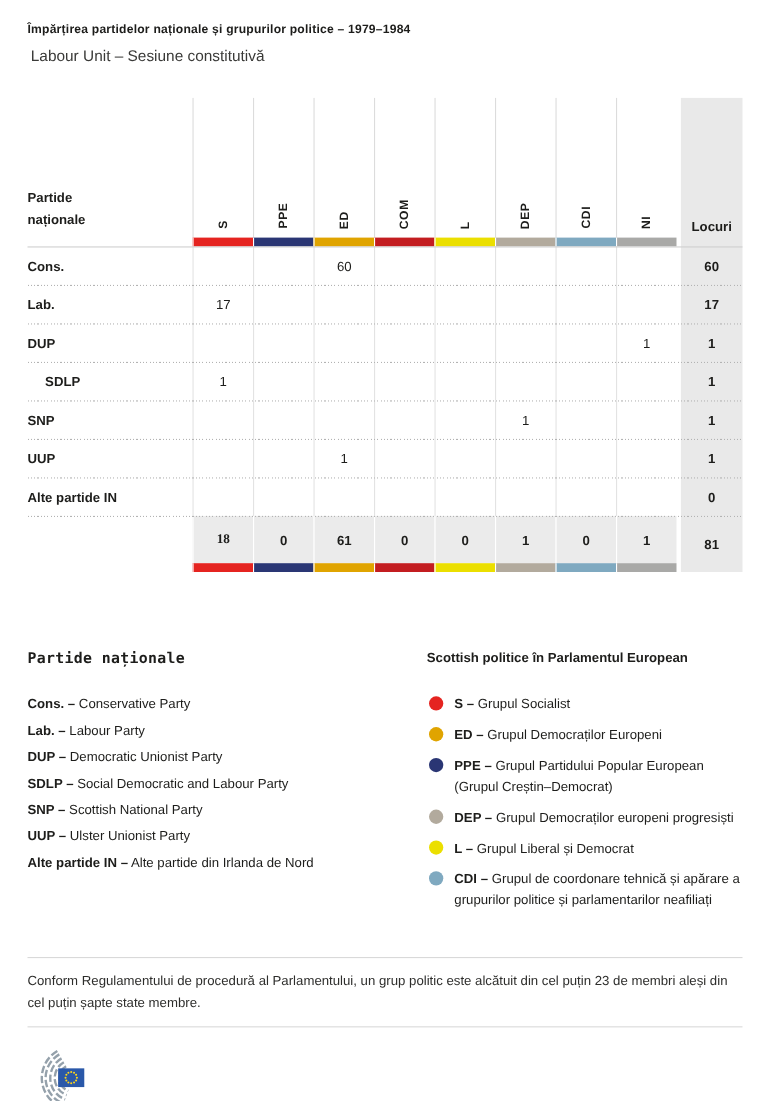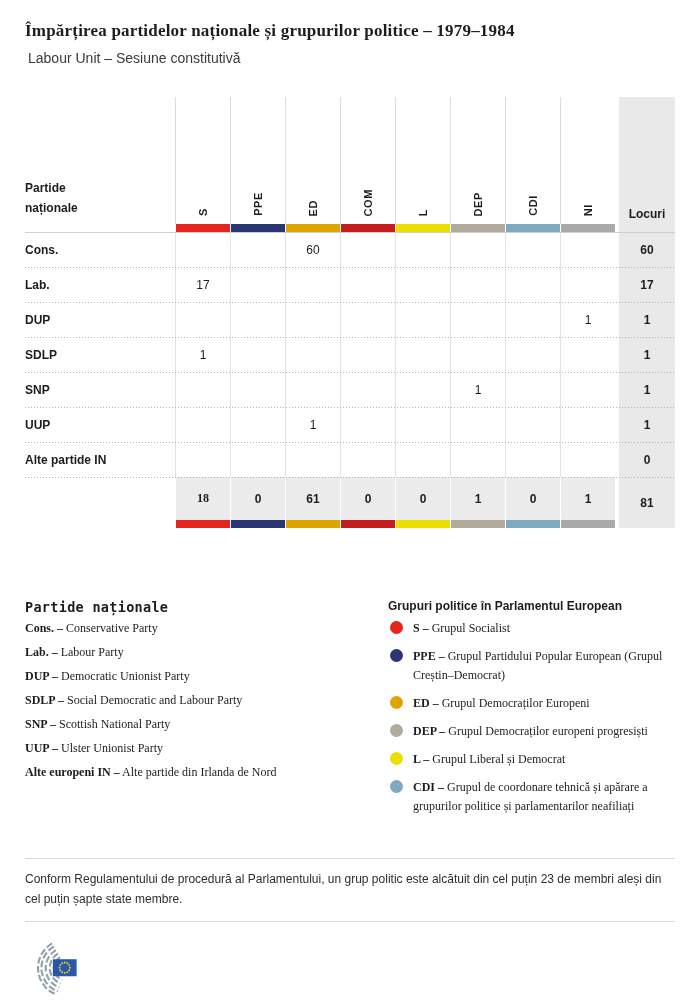--- a/index.html
+++ b/index.html
@@ -2,21 +2,21 @@
 <html><head>
 <meta charset="utf-8">
 <style>
   html,body{margin:0;padding:0;background:#fff;}
   .page{
     width:700px;height:1001px;box-sizing:border-box;
     padding:0 25px;position:relative;overflow:hidden;
     font-family:"Liberation Sans",sans-serif;color:#1d1d1b;background:#fff;
   }
   
-  .title{padding-top:21px;font-size:17px;font-weight:700;letter-spacing:.2px;font-family:Liberation Serif, serif;}
+  .title{padding-top:21px;font-size:11px;font-weight:700;letter-spacing:.2px;}
   .subtitle{margin-top:9px;padding-left:3px;font-size:14px;font-weight:400;color:#3a3a38;}
 
   
   .ptable{
     margin-top:31px;width:650px;position:relative;
     display:grid;
     grid-template-columns:150px repeat(8,55px) 4px 56px;
     grid-template-rows:127px 8px repeat(7,35px) 43px 8px;
   }
   .c-hlabel{
@@ -40,21 +40,21 @@
   .c-val{display:flex;align-items:center;justify-content:center;font-size:12px;border-left:1px solid #e3e3e3;}
   .c-lval{grid-column:11;z-index:1;display:flex;align-items:center;justify-content:center;font-size:12px;font-weight:700;}
   .c-total{display:flex;align-items:center;justify-content:center;font-size:12px;font-weight:700;background:#ebebeb;border-left:1px solid #fff;}
 
   
   .legends{display:flex;margin-top:71px;}
   .leg-left{width:363px;flex:none;}
   .leg-right{flex:1;}
   .leg-title-left{font-family:"DejaVu Sans Mono",monospace;font-weight:700;font-size:13.5px;letter-spacing:.3px;}
   .leg-title-right{font-weight:700;font-size:12px;}
-  .leg-list{list-style:none;margin:6px 0 0 0;padding:0;font-family:Liberation Serif, serif;}
+  .leg-list{list-style:none;margin:26px 0 0 0;padding:0;}
   .leg-left .leg-list li{margin-bottom:10px;font-size:12px;line-height:14px;}
   .leg-left .leg-list b{font-weight:700;}
   .leg-right .leg-list li{display:flex;align-items:flex-start;margin-bottom:9px;font-size:12px;line-height:19px;}
   .dot{width:13px;height:13px;border-radius:50%;flex:none;margin:2px 10px 0 2px;}
   .leg-text{max-width:272px;}
 
   
   .sep1{border-top:1px solid #d9d9d9;margin-top:33px;}
   .footnote{padding:10px 0 12px;font-size:12px;line-height:20px;color:#2e2e2c;}
   .sep2{border-top:1px solid #d9d9d9;}
@@ -146,21 +146,21 @@
       <div class="c-rlabel" style="grid-area: 5 / 1;">DUP</div>
       <div class="c-val" style="grid-area: 5 / 2;"></div>
       <div class="c-val" style="grid-area: 5 / 3;"></div>
       <div class="c-val" style="grid-area: 5 / 4;"></div>
       <div class="c-val" style="grid-area: 5 / 5;"></div>
       <div class="c-val" style="grid-area: 5 / 6;"></div>
       <div class="c-val" style="grid-area: 5 / 7;"></div>
       <div class="c-val" style="grid-area: 5 / 8;"></div>
       <div class="c-val" style="grid-area: 5 / 9;">1</div>
       <div class="c-lval" style="grid-area: 5 / 11;">1</div>
-      <div class="c-rlabel" style="grid-area: 6 / 1;">SDLP</div>
+      <div class="c-rlabel" style="grid-area: 6 / 1; margin-left: 16px;">SDLP</div>
       <div class="c-val" style="grid-area: 6 / 2;">1</div>
       <div class="c-val" style="grid-area: 6 / 3;"></div>
       <div class="c-val" style="grid-area: 6 / 4;"></div>
       <div class="c-val" style="grid-area: 6 / 5;"></div>
       <div class="c-val" style="grid-area: 6 / 6;"></div>
       <div class="c-val" style="grid-area: 6 / 7;"></div>
       <div class="c-val" style="grid-area: 6 / 8;"></div>
       <div class="c-val" style="grid-area: 6 / 9;"></div>
       <div class="c-lval" style="grid-area: 6 / 11;">1</div>
       <div class="c-rlabel" style="grid-area: 7 / 1;">SNP</div>
@@ -219,38 +219,38 @@
           <li>
             <div class="leg-text"><b>SDLP –</b> Social Democratic and Labour Party</div>
           </li>
           <li>
             <div class="leg-text"><b>SNP –</b> Scottish National Party</div>
           </li>
           <li>
             <div class="leg-text"><b>UUP –</b> Ulster Unionist Party</div>
           </li>
           <li>
-            <div class="leg-text"><b>Alte europeni IN –</b> Alte partide din Irlanda de Nord</div>
+            <div class="leg-text"><b>Alte partide IN –</b> Alte partide din Irlanda de Nord</div>
           </li>
         </ul>
     </div>
     <div class="leg-right">
-      <div class="leg-title-right">Grupuri politice în Parlamentul European</div>
+      <div class="leg-title-right">Scottish politice în Parlamentul European</div>
       <ul class="leg-list" id="group-legend-list">
           <li>
             <span class="dot" style="background: rgb(229, 36, 32);"></span>
             <div class="leg-text"><b>S –</b> Grupul Socialist</div>
           </li>
           <li>
+            <span class="dot" style="background: rgb(224, 164, 0);"></span>
+            <div class="leg-text"><b>ED –</b> Grupul Democraților Europeni</div>
+          </li>
+          <li>
             <span class="dot" style="background: rgb(42, 54, 116);"></span>
             <div class="leg-text"><b>PPE –</b> Grupul Partidului Popular European (Grupul Creștin–Democrat)</div>
-          </li>
-          <li>
-            <span class="dot" style="background: rgb(224, 164, 0);"></span>
-            <div class="leg-text"><b>ED –</b> Grupul Democraților Europeni</div>
           </li>
           <li>
             <span class="dot" style="background: rgb(178, 170, 157);"></span>
             <div class="leg-text"><b>DEP –</b> Grupul Democraților europeni progresiști</div>
           </li>
           <li>
             <span class="dot" style="background: rgb(235, 223, 0);"></span>
             <div class="leg-text"><b>L –</b> Grupul Liberal și Democrat</div>
           </li>
           <li>

